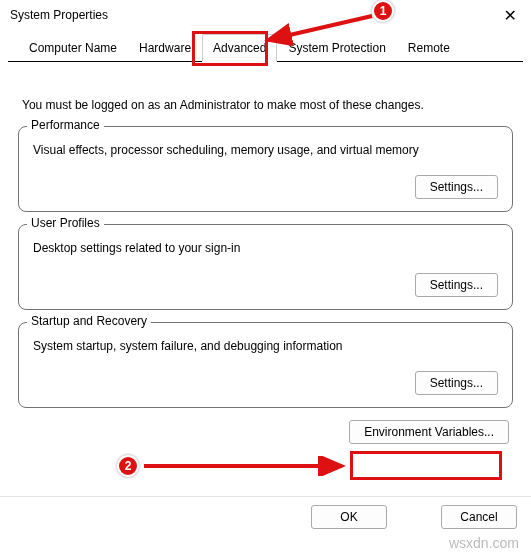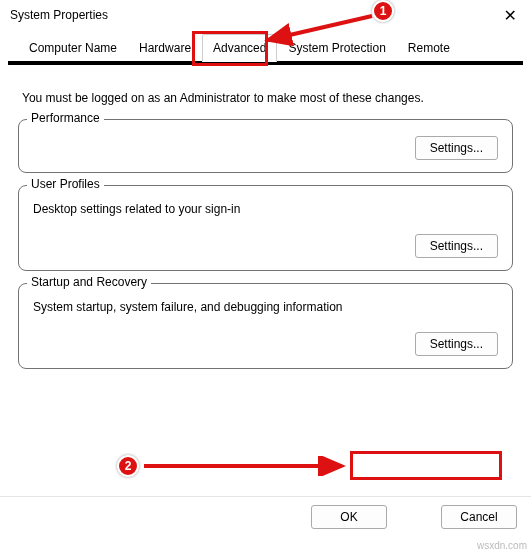--- a/index.html
+++ b/index.html
@@ -26,22 +26,22 @@
     .close-x {
       font-size: 16px;
       font-weight: 300;
       padding: 0 6px;
       cursor: pointer;
     }
     .tabs {
       display: flex;
       padding: 0 10px;
       position: relative;
-      border-bottom: 4px solid #000000;
-      margin: 4px 8px 8px 8px;
+      border-bottom: 1px solid #000000;
+      margin: 4px 8px 18px 8px;
       align-items: center;
     }
     .tab {
       padding: 6px 10px;
       font-size: 12px;
       cursor: pointer;
       position: relative;
       background: #fff;
       border: 1px solid transparent;
       border-bottom: none;
@@ -103,22 +103,22 @@
       bottom: 16px;
       right: 0;
       left: 0;
     }
     .bottom-buttons .btn {
       min-width: 76px;
     }
     .watermark {
       position: absolute;
       bottom: 2px;
-      right: 4px;
-      font-size: 10px;
+      right: 12px;
+      font-size: 14px;
       color: #bbb;
     }
     
     .anno-box-tab {
       position: absolute;
       left: 192px;
       top: 31px;
       width: 76px;
       height: 35px;
       border: 3px solid #d11;
@@ -171,20 +171,21 @@
   <div class="tab active">Advanced</div>
   <div class="tab">System Protection</div>
   <div class="tab">Remote</div>
 </div>
 
 <div class="content">
   <div class="info-text">You must be logged on as an Administrator to make most of these changes.</div>
 
   <div class="groupbox">
     <div class="groupbox-legend">Performance</div>
+    <div class="groupbox-desc">Visual effects, processor scheduling, memory usage, and virtual memory</div>
     <div class="btn-row">
       <button class="btn">Settings...</button>
     </div>
   </div>
 
   <div class="groupbox">
     <div class="groupbox-legend">User Profiles</div>
     <div class="groupbox-desc">Desktop settings related to your sign-in</div>
     <div class="btn-row">
       <button class="btn">Settings...</button>
@@ -192,20 +193,23 @@
   </div>
 
   <div class="groupbox">
     <div class="groupbox-legend">Startup and Recovery</div>
     <div class="groupbox-desc">System startup, system failure, and debugging information</div>
     <div class="btn-row">
       <button class="btn">Settings...</button>
     </div>
   </div>
 
+  <div class="btn-row" style="margin-top:6px;">
+    <button class="btn" style="min-width:148px;">Environment Variables...</button>
+  </div>
 </div>
 
 <div class="bottom-buttons">
   <button class="btn">OK</button>
   <button class="btn">Cancel</button>
 </div>
 
 <div class="anno-box-tab"></div>
 <div class="anno-box-env"></div>
 

